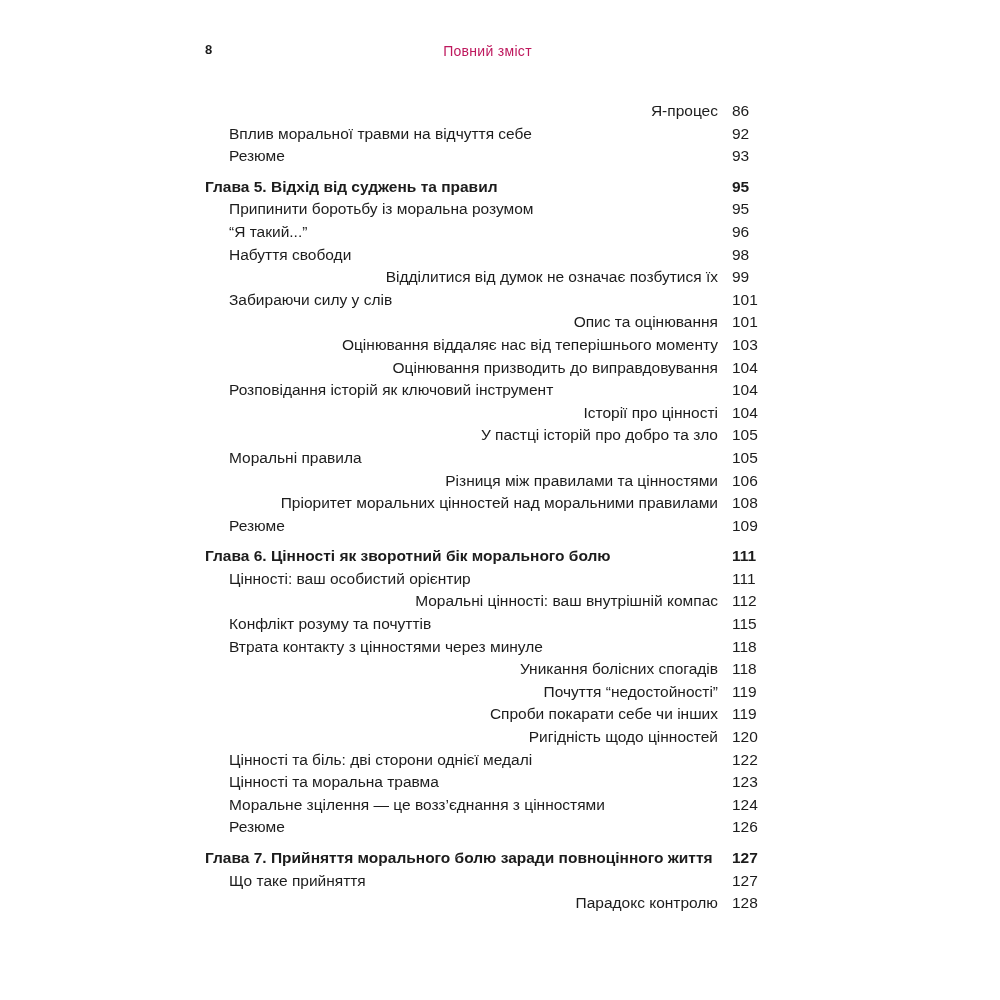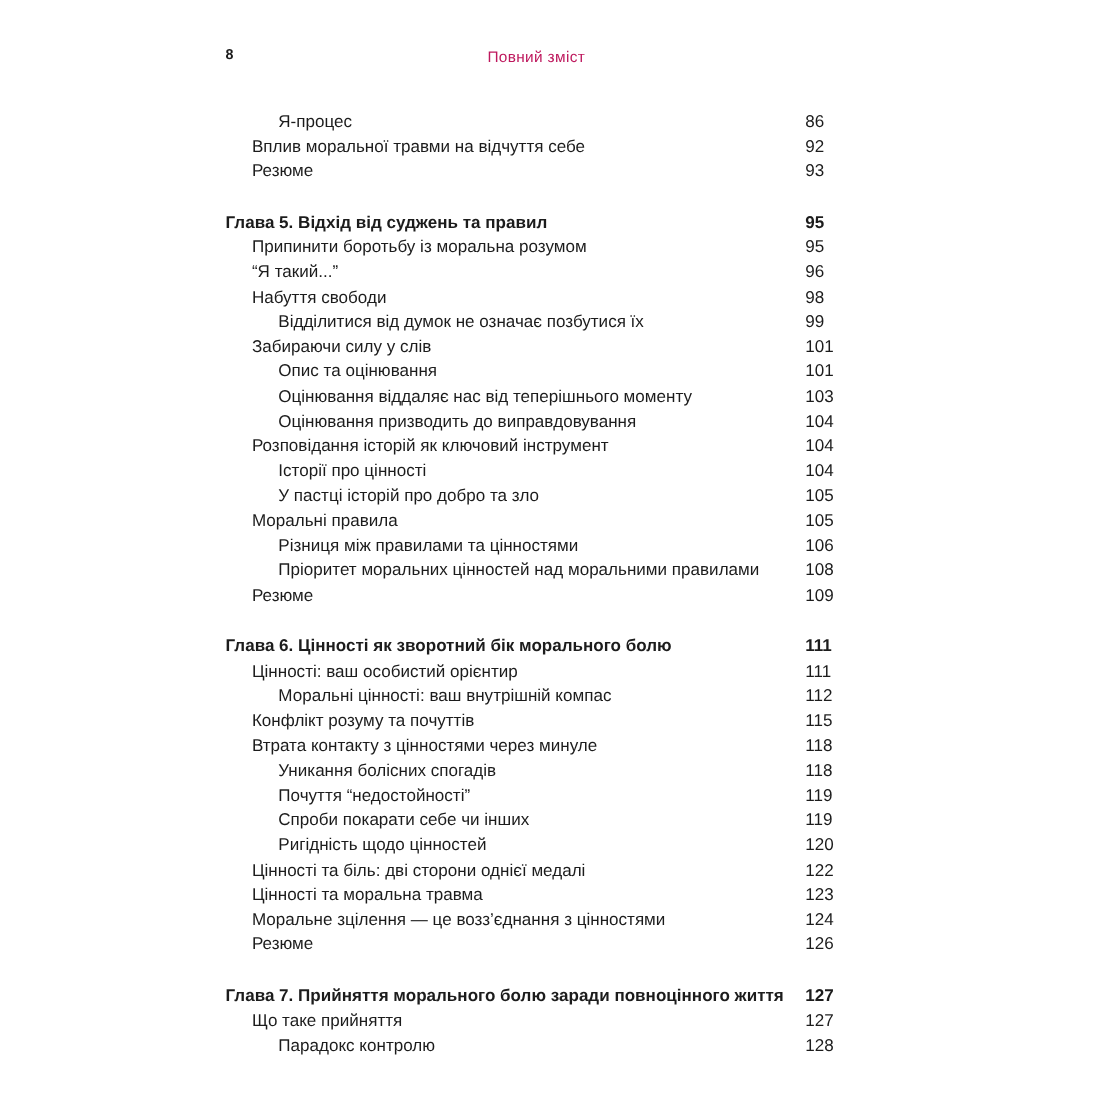--- a/index.html
+++ b/index.html
@@ -65,23 +65,23 @@
     flex: 1 1 auto;
     padding-right: 14px;
   }
   .row .p {
     flex: 0 0 auto;
     width: 38px;
     text-align: left;
     white-space: nowrap;
   }
   .row.lvl1 .t { padding-left: 24px; }
-  .row.lvl2 .t { padding-left: 48px; }
+  .row.lvl2 .t { padding-left: 48px; text-align: right; }
   .row.bold { font-weight: bold; }
-  .row.space { margin-top: 24px; }
+  .row.space { margin-top: 8px; }
   
   .row.lvl0 .t {
     max-width: 448px;
     padding-left: 74px;
     text-indent: -74px;
   }
 </style>
 </head>
 <body>
 

